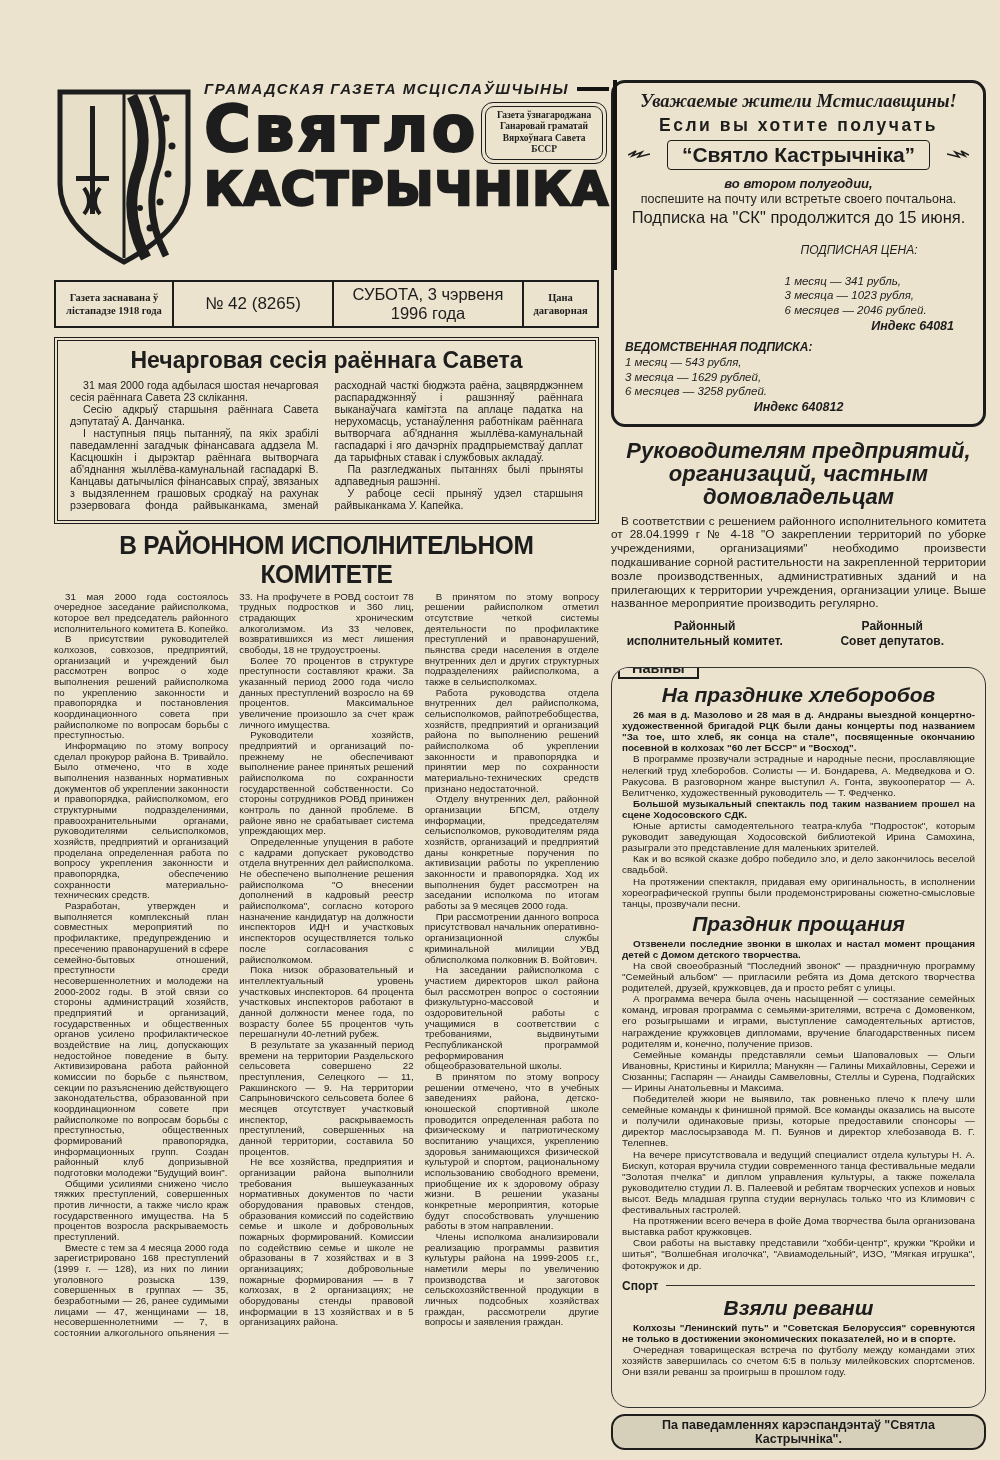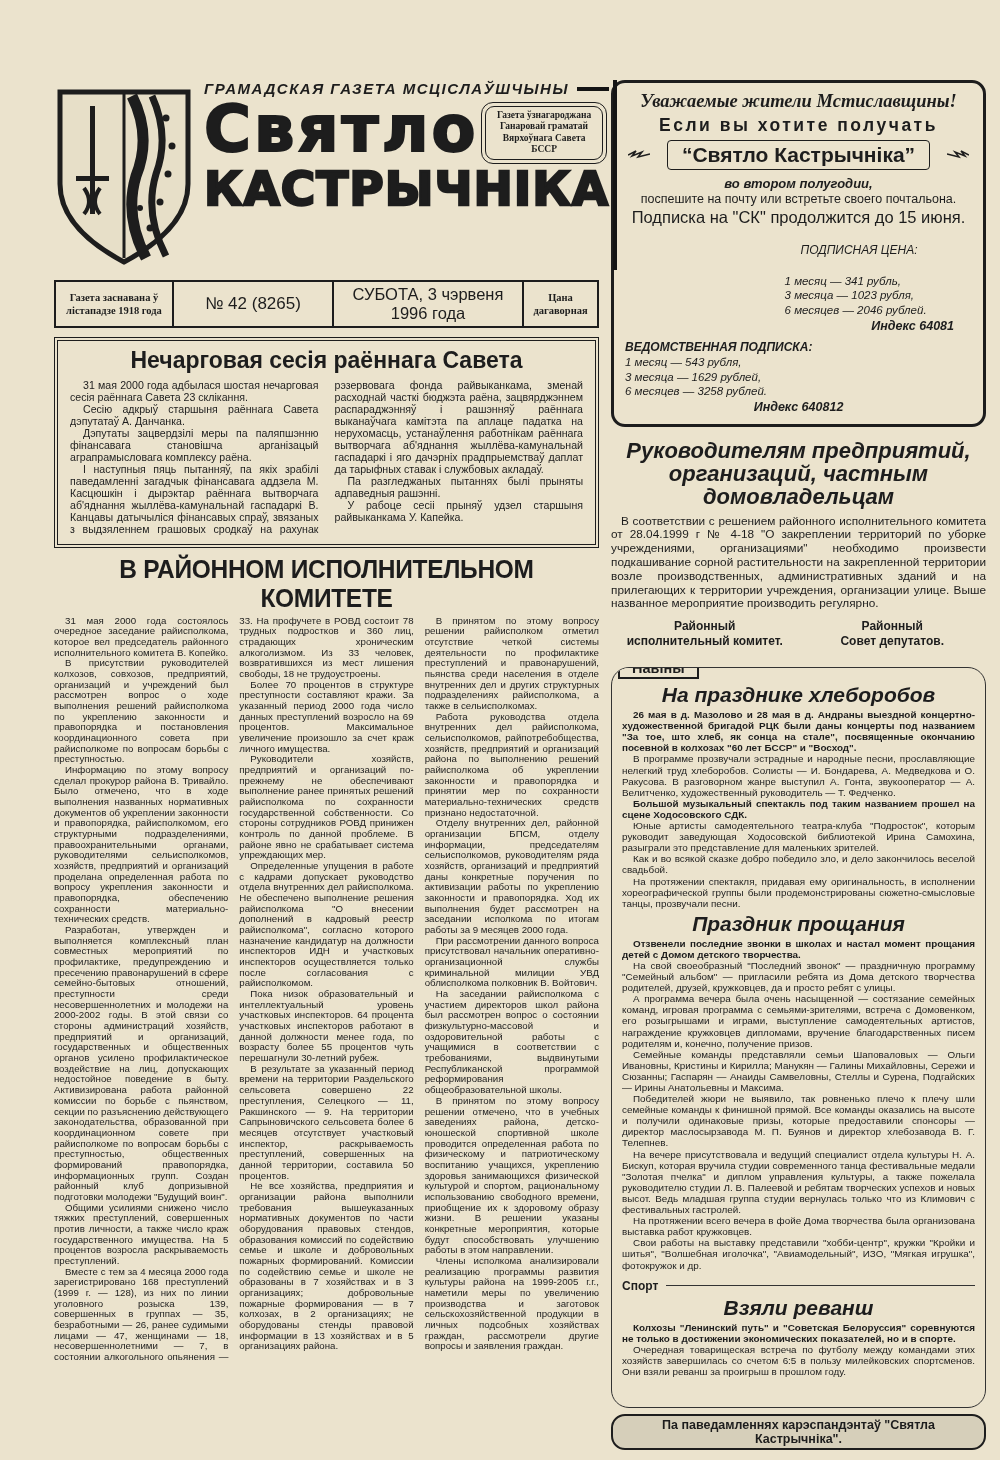--- a/index.html
+++ b/index.html
@@ -147,39 +147,38 @@
         <div class="cell c-issue">№ 42 (8265)</div>
         <div class="cell c-date">СУБОТА, 3 чэрвеня 1996 года</div>
         <div class="cell c-price">Цана дагаворная</div>
       </div>
 
       <div class="session-box">
         <h2 class="session-title">Нечарговая сесія раённага Савета</h2>
         <div class="session-cols">
             <p>31 мая 2000 года адбылася шостая нечарговая сесія раённага Савета 23 склікання.</p>
             <p>Сесію адкрыў старшыня раённага Савета дэпутатаў А. Данчанка.</p>
-            <p>Дэпутаты зацвердзілі меры па паляпшэнню фінансавага становішча арганізацый аграпрамысловага комплексу раёна.</p>
             <p>І наступныя пяць пытанняў, па якіх зрабілі паведамленні загадчык фінансавага аддзела М. Касцюшкін і дырэктар раённага вытворчага аб'яднання жыллёва-камунальнай гаспадаркі В. Канцавы датычыліся фінансавых спраў, звязаных з выдзяленнем грашовых сродкаў на рахунак рэзервовага фонда райвыканкама, зменай расходнай часткі бюджэта раёна, зацвярджэннем распараджэнняў і рашэнняў раённага выканаўчага камітэта па аплаце падатка на нерухомасць, устанаўлення работнікам раённага вытворчага аб'яднання жыллёва-камунальнай гаспадаркі і яго дачэрніх прадпрыемстваў даплат да тарыфных ставак і службовых акладаў.</p>
             <p>Па разгледжаных пытаннях былі прыняты адпаведныя рашэнні.</p>
             <p>У рабоце сесіі прыняў удзел старшыня райвыканкама У. Капейка.</p>
           </div>
       </div>
 
       <h1 class="main-headline">В РАЙОННОМ ИСПОЛНИТЕЛЬНОМ КОМИТЕТЕ</h1>
       <div class="main-cols">
           <p>31 мая 2000 года состоялось очередное заседание райисполкома, которое вел председатель районного исполнительного комитета В. Копейко.</p>
           <p>В присутствии руководителей колхозов, совхозов, предприятий, организаций и учреждений был рассмотрен вопрос о ходе выполнения решений райисполкома по укреплению законности и правопорядка и постановления координационного совета при райисполкоме по вопросам борьбы с преступностью.</p>
           <p>Информацию по этому вопросу сделал прокурор района В. Тривайло. Было отмечено, что в ходе выполнения названных нормативных документов об укреплении законности и правопорядка, райисполкомом, его структурными подразделениями, правоохранительными органами, руководителями сельисполкомов, хозяйств, предприятий и организаций проделана определенная работа по вопросу укрепления законности и правопорядка, обеспечению сохранности материально-технических средств.</p>
           <p>Разработан, утвержден и выполняется комплексный план совместных мероприятий по профилактике, предупреждению и пресечению правонарушений в сфере семейно-бытовых отношений, преступности среди несовершеннолетних и молодежи на 2000-2002 годы. В этой связи со стороны администраций хозяйств, предприятий и организаций, государственных и общественных органов усилено профилактическое воздействие на лиц, допускающих недостойное поведение в быту. Активизирована работа районной комиссии по борьбе с пьянством, секции по разъяснению действующего законодательства, образованной при координационном совете при райисполкоме по вопросам борьбы с преступностью, общественных формирований правопорядка, информационных групп. Создан районный клуб допризывной подготовки молодежи "Будущий воин".</p>
           <p>Общими усилиями снижено число тяжких преступлений, совершенных против личности, а также число краж государственного имущества. На 5 процентов возросла раскрываемость преступлений.</p>
           <p>Вместе с тем за 4 месяца 2000 года зарегистрировано 168 преступлений (1999 г. — 128), из них по линии уголовного розыска 139, совершенных в группах — 35, безработными — 26, ранее судимыми лицами — 47, женщинами — 18, несовершеннолетними — 7, в состоянии алкогольного опьянения — 33. На профучете в РОВД состоит 78 трудных подростков и 360 лиц, страдающих хроническим алкоголизмом. Из 33 человек, возвратившихся из мест лишения свободы, 18 не трудоустроены.</p>
           <p>Более 70 процентов в структуре преступности составляют кражи. За указанный период 2000 года число данных преступлений возросло на 69 процентов. Максимальное увеличение произошло за счет краж личного имущества.</p>
           <p>Руководители хозяйств, предприятий и организаций по-прежнему не обеспечивают выполнение ранее принятых решений райисполкома по сохранности государственной собственности. Со стороны сотрудников РОВД принижен контроль по данной проблеме. В районе явно не срабатывает система упреждающих мер.</p>
           <p>Определенные упущения в работе с кадрами допускает руководство отдела внутренних дел райисполкома. Не обеспечено выполнение решения райисполкома "О внесении дополнений в кадровый реестр райисполкома", согласно которого назначение кандидатур на должности инспекторов ИДН и участковых инспекторов осуществляется только после согласования с райисполкомом.</p>
-          <p>Пока низок образовательный и интеллектуальный уровень участковых инспекторов. 64 процента участковых инспекторов работают в данной должности менее года, по возрасту более 55 процентов чуть перешагнули 30-летний рубеж.</p>
+          <p>Пока низок образовательный и интеллектуальный уровень участковых инспекторов. 64 процента участковых инспекторов работают в данной должности менее года, по возрасту более 55 процентов чуть перешагнули 40-летний рубеж.</p>
           <p>В результате за указанный период времени на территории Раздельского сельсовета совершено 22 преступления, Селецкого — 11, Ракшинского — 9. На территории Сапрыновичского сельсовета более 6 месяцев отсутствует участковый инспектор, раскрываемость преступлений, совершенных на данной территории, составила 50 процентов.</p>
           <p>Не все хозяйства, предприятия и организации района выполнили требования вышеуказанных нормативных документов по части оборудования правовых стендов, образования комиссий по содействию семье и школе и добровольных пожарных формирований. Комиссии по содействию семье и школе не образованы в 7 хозяйствах и в 3 организациях; добровольные пожарные формирования — в 7 колхозах, в 2 организациях; не оборудованы стенды правовой информации в 13 хозяйствах и в 5 организациях района.</p>
           <p>В принятом по этому вопросу решении райисполком отметил отсутствие четкой системы деятельности по профилактике преступлений и правонарушений, пьянства среди населения в отделе внутренних дел и других структурных подразделениях райисполкома, а также в сельисполкомах.</p>
           <p>Работа руководства отдела внутренних дел райисполкома, сельисполкомов, райпотребобщества, хозяйств, предприятий и организаций района по выполнению решений райисполкома об укреплении законности и правопорядка и принятии мер по сохранности материально-технических средств признано недостаточной.</p>
           <p>Отделу внутренних дел, районной организации БПСМ, отделу информации, председателям сельисполкомов, руководителям ряда хозяйств, организаций и предприятий даны конкретные поручения по активизации работы по укреплению законности и правопорядка. Ход их выполнения будет рассмотрен на заседании исполкома по итогам работы за 9 месяцев 2000 года.</p>
           <p>При рассмотрении данного вопроса присутствовал начальник оперативно-организационной службы криминальной милиции УВД облисполкома полковник В. Войтович.</p>
           <p>На заседании райисполкома с участием директоров школ района был рассмотрен вопрос о состоянии физкультурно-массовой и оздоровительной работы с учащимися в соответствии с требованиями, выдвинутыми Республиканской программой реформирования общеобразовательной школы.</p>
           <p>В принятом по этому вопросу решении отмечено, что в учебных заведениях района, детско-юношеской спортивной школе проводится определенная работа по физическому и патриотическому воспитанию учащихся, укреплению здоровья занимающихся физической культурой и спортом, рациональному использованию свободного времени, приобщение их к здоровому образу жизни. В решении указаны конкретные мероприятия, которые будут способствовать улучшению работы в этом направлении.</p>
           <p>Члены исполкома анализировали реализацию программы развития культуры района на 1999-2005 г.г., наметили меры по увеличению производства и заготовок сельскохозяйственной продукции в личных подсобных хозяйствах граждан, рассмотрели другие вопросы и заявления граждан.</p>
         </div>

